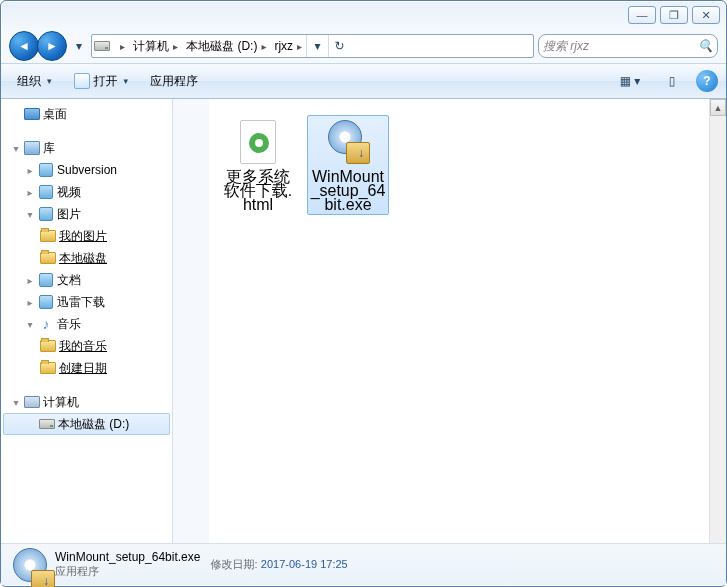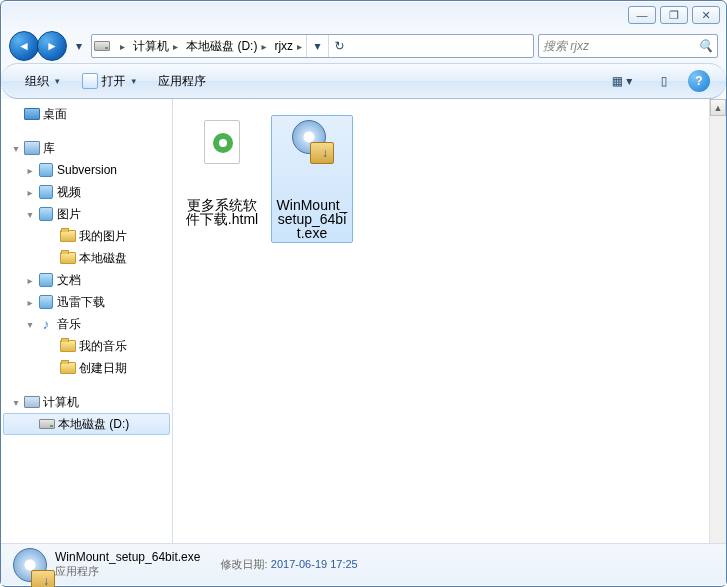--- a/index.html
+++ b/index.html
@@ -11,46 +11,46 @@
 .navbtns { display:flex; }
 .navcircle { width: 30px; height: 30px; border-radius: 50%; background: radial-gradient(circle at 30% 30%, #5cb3f0, #1a6fc7 60%, #0a4a8c); border:1px solid #0a4a8c; display:flex; align-items:center; justify-content:center; color:#fff; font-size:16px; cursor:pointer; }
 .navcircle + .navcircle { margin-left: -2px; }
 .navdrop { width: 16px; height:30px; display:flex; align-items:center; justify-content:center; color:#2a4a6a; cursor:pointer; }
 .addressbar { flex:1; height: 24px; border:1px solid #8ca8c6; background:#fff; display:flex; align-items:center; border-radius:2px; }
 .addr-icon { width:20px; display:flex; align-items:center; justify-content:center; }
 .crumb { padding: 0 4px; display:flex; align-items:center; height:100%; cursor:pointer; }
 .crumb .sep { margin-left:4px; color:#555; font-size:10px; }
 .addr-right { display:flex; height:100%; }
 .addr-btn { width:22px; border-left:1px solid #cfdceb; display:flex; align-items:center; justify-content:center; cursor:pointer; color:#2a4a6a; }
-.searchbox { width: 180px; height:24px; border:1px solid #8ca8c6; background:#fff; display:flex; align-items:center; padding:0 4px; color:#888; font-style:italic; border-radius:2px; }
+.searchbox { width: 180px; height:24px; border:1px solid #8ca8c6; background:#fff; display:flex; align-items:center; padding:0 4px; color:#888; font-style:italic; border-radius:8px; }
 .searchbox .sicon { margin-left:auto; color:#4a7ab0; }
-.toolbar { height: 36px; background: linear-gradient(#f7fbff,#e3eefb 49%,#d7e7f8 50%,#e8f2fc); border-top:1px solid #c6d6ea; border-bottom:1px solid #a8bed8; display:flex; align-items:center; padding:0 16px; gap:6px;border-radius:17px; }
+.toolbar { height: 36px; background: linear-gradient(#f7fbff,#e3eefb 49%,#d7e7f8 50%,#e8f2fc); border-top:1px solid #c6d6ea; border-bottom:1px solid #a8bed8; display:flex; align-items:center; padding:0 8px; gap:6px; }
 .tlbl { padding:2px 8px; display:flex; align-items:center; gap:4px; cursor:pointer; border-radius:2px; }
 .tlbl.drop:after { content:"▾"; font-size:9px; color:#2a4a6a; margin-left:2px; }
 .tlbl .box { width:16px; height:16px; border:1px solid #7faee0; background:linear-gradient(#fff,#d2e6fa); border-radius:2px; }
 .spacer { flex:1; }
 .viewbtn { width:36px; height:22px; border:1px solid transparent; display:flex; align-items:center; justify-content:center; gap:2px; cursor:pointer; border-radius:2px; color:#2a4a6a; }
 .helpbtn { width:22px; height:22px; border-radius:50%; background:radial-gradient(circle at 30% 30%,#7ec4f7,#1a7fd4); color:#fff; display:flex; align-items:center; justify-content:center; font-weight:bold; cursor:pointer; }
-.body { display:flex; height: 444px; }
+.body { display:flex; height: 444px; gap: 36px; }
 .tree { width: 172px; border-right:1px solid #d6e0ed; overflow:auto; padding:4px 0; background:#fff; }
 .tnode { display:flex; align-items:center; height:22px; padding-left:8px; cursor:pointer; }
 .tnode .exp { width:14px; color:#888; font-size:10px; text-align:center; }
 .tnode .ticon { width:18px; height:16px; display:flex; align-items:center; justify-content:center; }
 .tnode .tlabel { margin-left:2px; white-space:nowrap; }
 .ind1 { padding-left: 22px; }
-.ind2 { padding-left: 44px; }
+.ind2 { padding-left: 24px; text-decoration: underline; }
 .tnode.sel { background:linear-gradient(#eaf3fd,#d6e9fc); border:1px solid #a8cdef; border-radius:2px; margin:0 2px; padding-left:6px; }
 .tnode.sel.ind1 { padding-left:20px; }
 .tsep { height:12px; }
 .content { flex:1; background:#fff; position:relative; }
 .items { display:flex; gap:8px; padding:16px 8px; align-items:flex-start; }
 .item { width:82px; display:flex; flex-direction:column; align-items:center; text-align:center; cursor:pointer; padding:2px; border:1px solid transparent; border-radius:2px; }
 .item.sel { background:linear-gradient(#e3f0fd,#cce4fb); border:1px solid #7fb7eb; }
 .item .icn { width:48px; height:48px; display:flex; align-items:center; justify-content:center; margin-bottom:4px; }
-.item .nm { font-size:14px; line-height:14px; word-break:break-all;margin-top:28px; }
+.item .nm { font-size:16px; line-height:14px; word-break:break-all; }
 
 .browser-ico { width:36px; height:44px; background:#fff; border:1px solid #c6c6c6; border-radius:2px; position:relative; }
 .browser-ico:before { content:""; position:absolute; top:12px; left:8px; width:20px; height:20px; border-radius:50%; background:conic-gradient(#4caf50 0 90deg,#4caf50 90deg 180deg,#4caf50 180deg 270deg,#4caf50 270deg 360deg); }
 .browser-ico:after { content:""; position:absolute; top:18px; left:14px; width:8px; height:8px; border-radius:50%; background:#fff; }
 .txt-ico { width:36px; height:44px; background:#fff; border:1px solid #c6c6c6; border-radius:2px; position:relative; background-image:repeating-linear-gradient(#fff 0 6px,#b8c8dc 6px 7px); background-position:0 8px; background-size:100% 100%; }
 .exe-ico { width:44px; height:44px; position:relative; }
 .exe-cd { position:absolute; top:0; left:2px; width:34px; height:34px; border-radius:50%; background:radial-gradient(circle,#fff 0 5px,#c5dcf4 6px,#88b4de 16px,#5a8ec8); border:1px solid #4472a8; }
 .exe-box { position:absolute; bottom:0; right:0; width:24px; height:22px; background:linear-gradient(#f7d98a,#d4a840); border:1px solid #a87a20; border-radius:2px; }
 .exe-arrow { position:absolute; bottom:4px; right:6px; color:#2a5aa0; font-size:12px; }
 .folder-ico { width:16px; height:12px; background:linear-gradient(#fde89a,#e0b94a); border:1px solid #c89a30; border-radius:1px; position:relative; }
@@ -62,21 +62,21 @@
 .sub-ico { width:14px; height:14px; background:linear-gradient(#bce0f8,#6ab0e0); border:1px solid #4a8ac0; border-radius:2px; }
 .music-ico { color:#4a8ac8; font-size:14px; }
 .desk-ico { width:16px; height:12px; background:linear-gradient(#8ac4f0,#4a90d0); border:1px solid #3070b0; border-radius:1px; }
 .scrollbar { position:absolute; right:0; top:0; width:17px; height:100%; background:#f0f0f0; border-left:1px solid #e0e0e0; }
 .scrollbar .sbtn { height:17px; background:linear-gradient(#f8f8f8,#e0e0e0); border:1px solid #c0c0c0; display:flex; align-items:center; justify-content:center; font-size:9px; color:#606060; }
 .details { height: 42px; border-top:1px solid #d6e0ed; background:linear-gradient(#f4f8fc,#eaf2fa); display:flex; align-items:center; padding:0 10px; gap:10px; }
 .details .dicn { width:34px; height:34px; }
 .dcol { display:flex; flex-direction:column; justify-content:center; }
 .dname { font-size:12px; color:#000; }
 .dtype { font-size:11px; color:#6a6a6a;font-family:Liberation Mono, monospace; }
-.dmeta { display:flex; gap:28px; margin-left:10px; }
+.dmeta { display:flex; gap:28px; }
 .dlbl { color:#6a6a6a; font-size:11px; text-align:right; display:inline-block; }
 .dval { color:#2a5aa0; font-size:11px; }
 </style>
 </head>
 <body>
 
 <div class="window">
 
   <div class="titlebar">
     <div class="tbtn">—</div>

